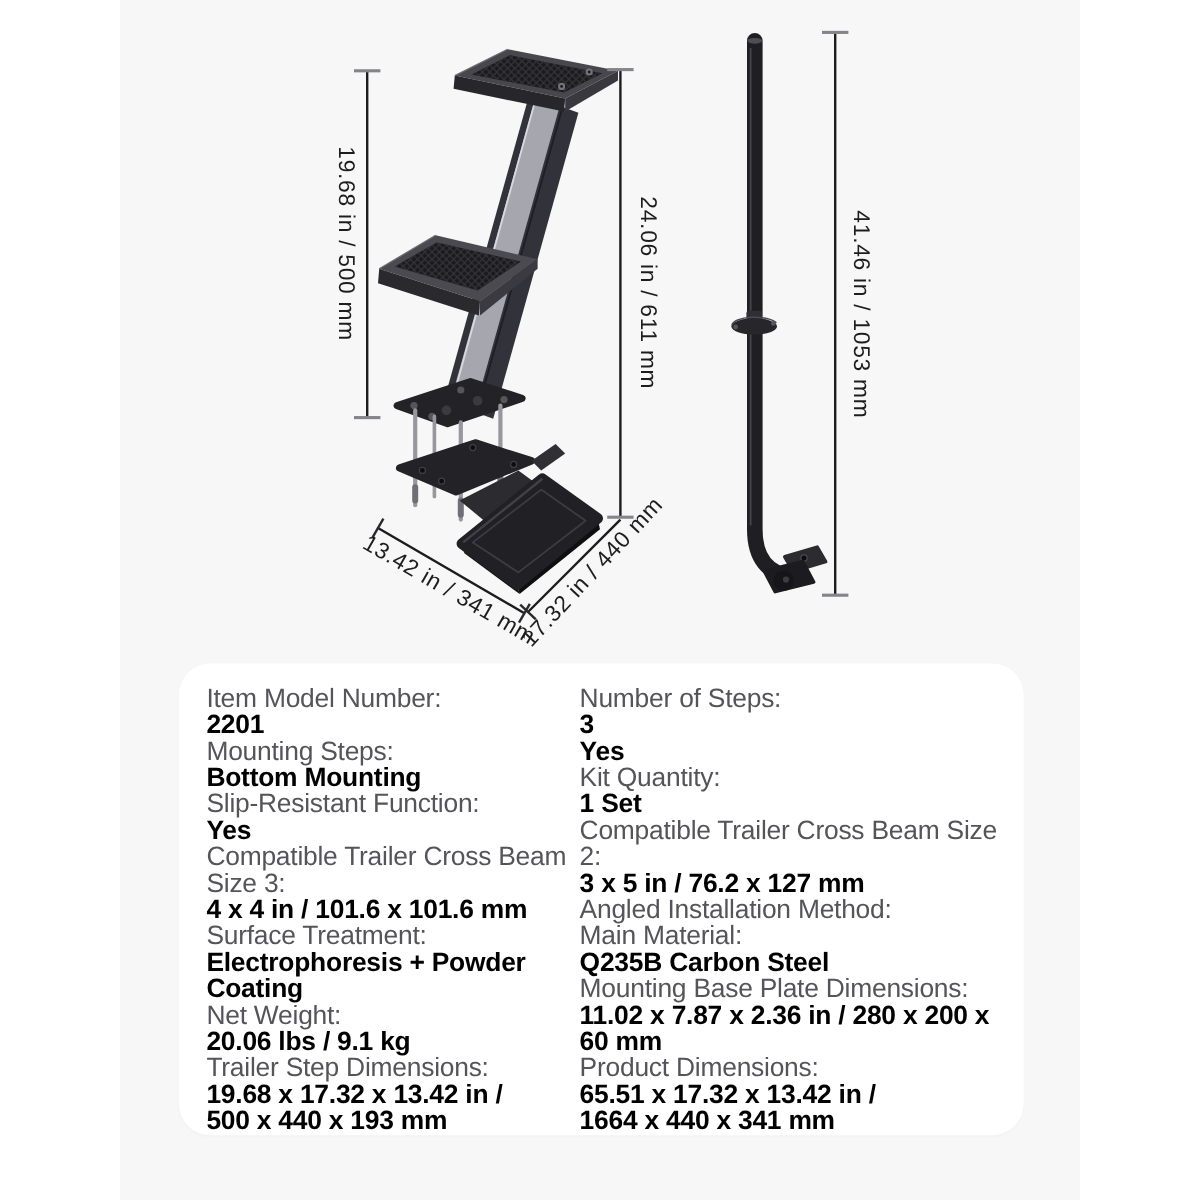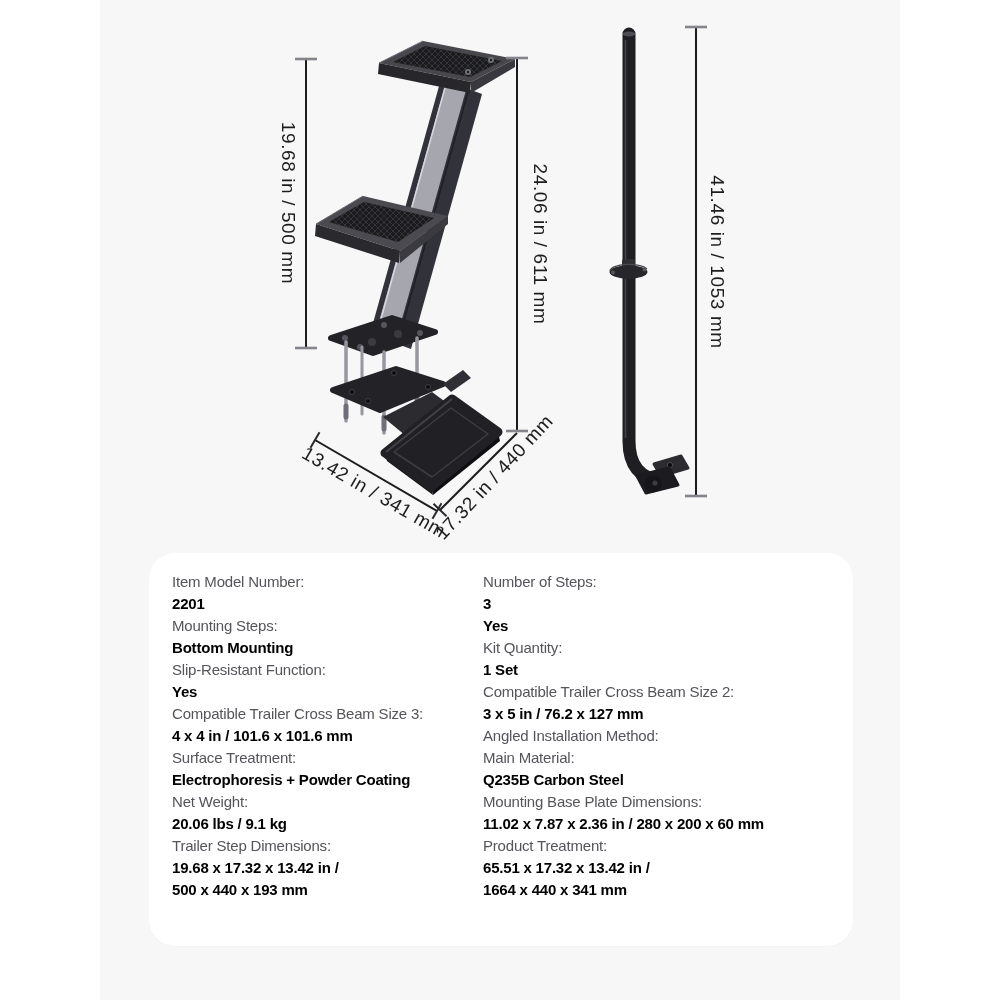--- a/index.html
+++ b/index.html
@@ -19,21 +19,21 @@
     letter-spacing:.6px;
     fill:#1D1D1F;
   }
   .spec-panel{
     position:absolute;left:149px;top:553px;width:704px;height:393px;
     background:#FFFFFF;border-radius:26px;
     box-shadow:0 1px 2px rgba(0,0,0,0.02);
   }
   .spec-col{
     position:absolute;top:571px;
-    font-size:15px;line-height:22px;letter-spacing:-0.2px;
+    font-size:22px;line-height:22px;letter-spacing:-0.2px;
   }
   .spec-col.left{left:172px;width:300px;}
   .spec-col.right{left:483px;width:352px;}
   .spec-label{color:#54545A;font-weight:400;white-space:pre-line;}
   .spec-value{color:#000000;font-weight:700;white-space:pre-line;}
 </style>
 </head>
 <body>
 
 <div class="stage"></div>
@@ -218,17 +218,17 @@
   </div>
   <div>
     <div class="spec-label">Main Material:</div>
     <div class="spec-value">Q235B Carbon Steel</div>
   </div>
   <div>
     <div class="spec-label">Mounting Base Plate Dimensions:</div>
     <div class="spec-value">11.02 x 7.87 x 2.36 in / 280 x 200 x 60 mm</div>
   </div>
   <div>
-    <div class="spec-label">Product Treatment:</div>
+    <div class="spec-label">Product Dimensions:</div>
     <div class="spec-value">65.51 x 17.32 x 13.42 in /
 1664 x 440 x 341 mm</div>
   </div>
 </div>
 
 </body></html>

